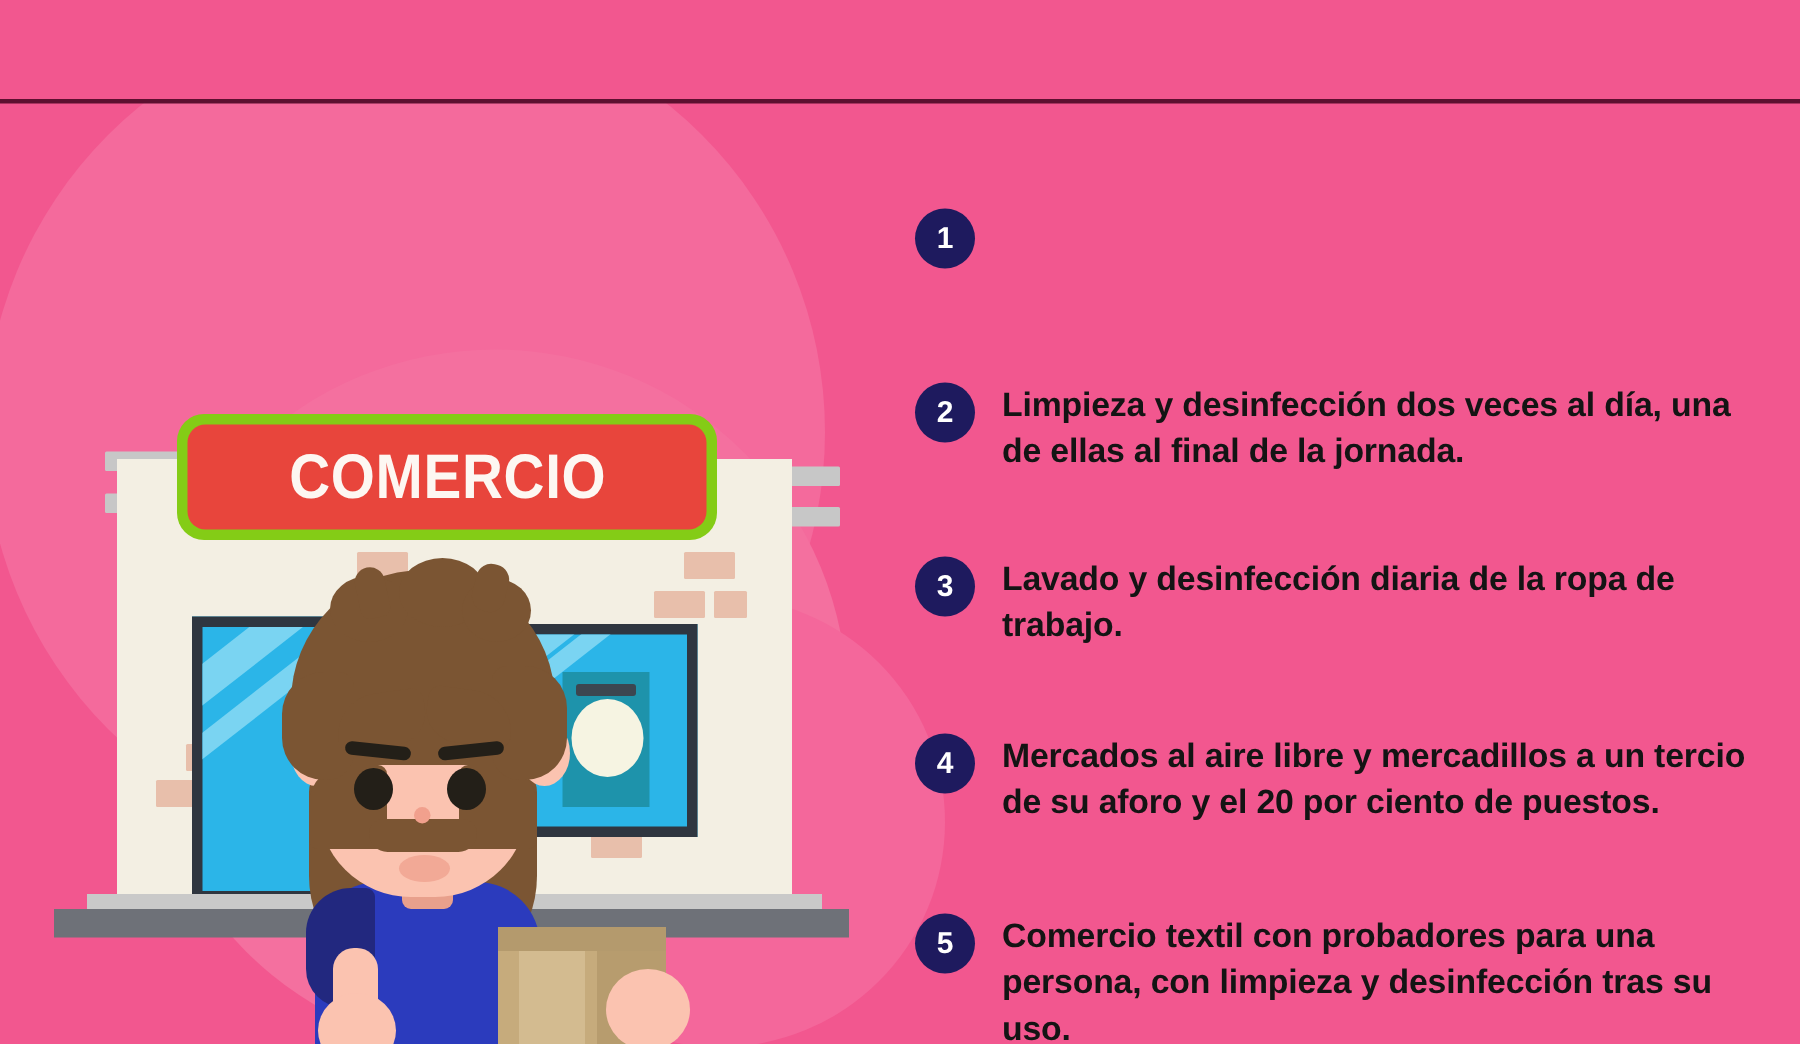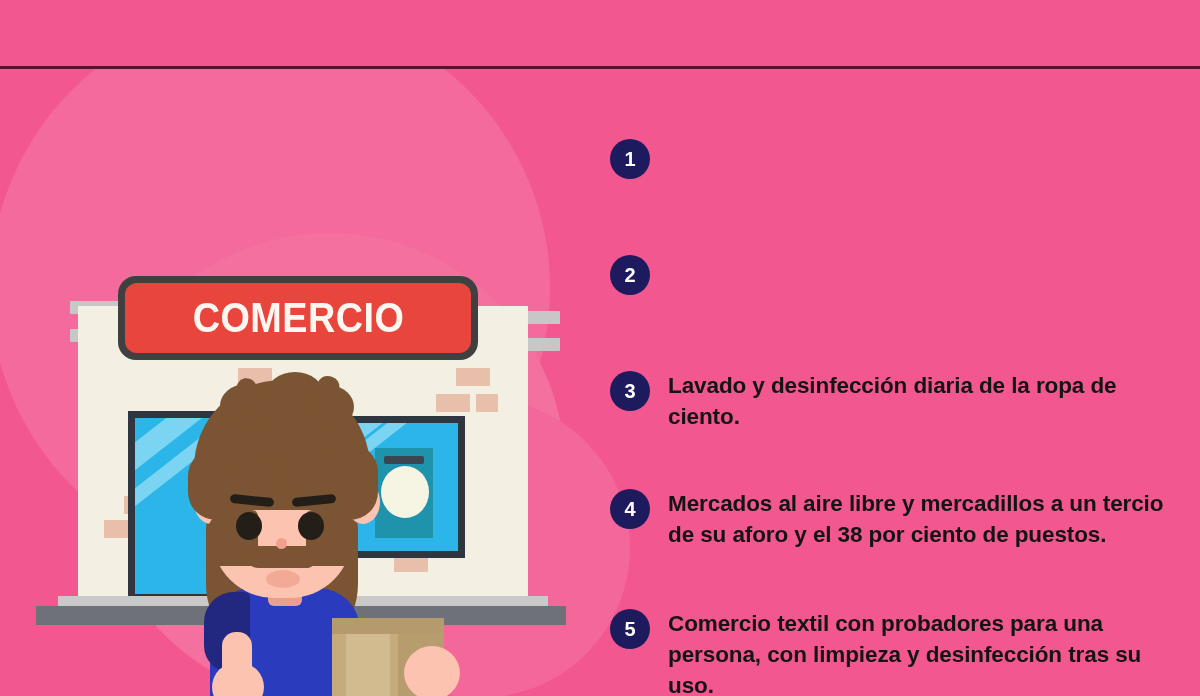--- a/index.html
+++ b/index.html
@@ -160,21 +160,21 @@
         <div class="brick" style="left:182px;top:88px;width:34px;height:18px;"></div>
         <div class="brick" style="left:378px;top:62px;width:34px;height:18px;"></div>
         <div class="brick" style="left:358px;top:88px;width:34px;height:18px;"></div>
         <div class="brick" style="left:398px;top:88px;width:22px;height:18px;"></div>
         <div class="brick" style="left:46px;top:190px;width:34px;height:18px;"></div>
         <div class="brick" style="left:26px;top:214px;width:34px;height:18px;"></div>
         <div class="brick" style="left:316px;top:248px;width:34px;height:18px;"></div>
       </div>
     </div>
 
-    <div style="position:absolute;left:118px;top:208px;width:360px;height:84px;background:#404040;border-radius:18px;">
+    <div style="position:absolute;left:118px;top:208px;width:360px;height:84px;background:#84cc16;border-radius:18px;">
       <div style="position:absolute;left:7px;top:7px;right:7px;bottom:7px;background:#e8453c;border-radius:12px;display:flex;align-items:center;justify-content:center;">
         <span style="color:#fdf7f2;font-size:42px;font-weight:700;transform:scaleX(.9);white-space:nowrap;letter-spacing:.5px;">COMERCIO</span>
       </div>
     </div>
 
     <div class="window win-left">
       <div class="glare" style="left:-20px;top:40px;width:150px;height:22px;"></div>
       <div class="glare" style="left:-20px;top:86px;width:150px;height:14px;"></div>
     </div>
 
@@ -237,30 +237,31 @@
   </div>
 
   <div class="list">
 
     <div class="item i1">
       <div class="badge">1</div>
     </div>
 
     <div class="item i2">
       <div class="badge">2</div>
+      <div class="item-text">Limpieza y desinfección dos veces al día, una de ellas al final de la jornada.</div>
     </div>
 
     <div class="item i3">
       <div class="badge">3</div>
-      <div class="item-text">Lavado y desinfección diaria de la ropa de ciento.</div>
+      <div class="item-text">Lavado y desinfección diaria de la ropa de trabajo.</div>
     </div>
 
     <div class="item i4">
       <div class="badge">4</div>
-      <div class="item-text">Mercados al aire libre y mercadillos a un tercio de su aforo y el 38 por ciento de puestos.</div>
+      <div class="item-text">Mercados al aire libre y mercadillos a un tercio de su aforo y el 20 por ciento de puestos.</div>
     </div>
 
     <div class="item i5">
       <div class="badge">5</div>
       <div class="item-text">Comercio textil con probadores para una persona, con limpieza y desinfección tras su uso.</div>
     </div>
 
   </div>
 </div>
 

